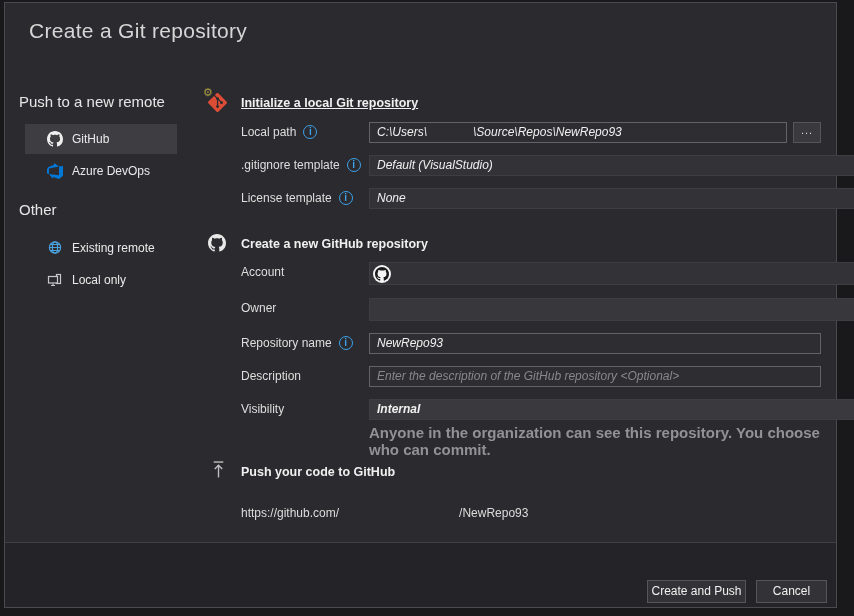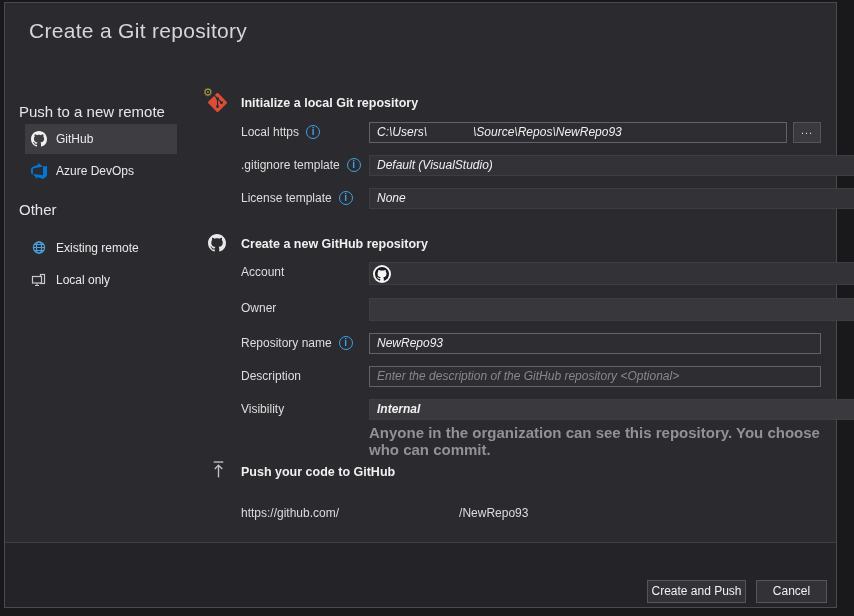--- a/index.html
+++ b/index.html
@@ -14,21 +14,21 @@
     background:#2b2b2f;border:1px solid #4a4a4f;box-sizing:border-box;
   }
   .title{
     position:absolute;left:24px;top:16px;
     font-size:21px;font-weight:300;color:#d6d6d6;letter-spacing:.3px;
   }
   
   .side-header{position:absolute;left:14px;font-size:15px;color:#e6e6e6;}
   .side-item{
     position:absolute;left:20px;width:152px;height:30px;
-    display:flex;align-items:center;gap:9px;padding-left:6px;box-sizing:border-box;
+    display:flex;align-items:center;gap:9px;padding-left:22px;box-sizing:border-box;
     font-size:12px;color:#eaeaea;cursor:default;
   }
   .side-item.selected{background:#3e3e42;}
   .side-icon{width:16px;height:16px;display:inline-flex;align-items:center;justify-content:center;flex:0 0 16px;}
   
   .sec-icon{position:absolute;width:20px;height:20px;}
   .sec-head{
     position:absolute;left:236px;font-size:12.5px;font-weight:bold;color:#f0f0f0;
   }
   .frow{position:absolute;left:236px;right:15px;height:22px;}
@@ -82,21 +82,21 @@
   .btn-create{right:90px;width:99px;}
   .btn-cancel{right:9px;width:71px;}
 </style>
 </head>
 <body>
 
 <div class="dialog">
 
   <div class="title">Create a Git repository</div>
 
-  <div class="side-header" style="top:100px;">Push to a new remote</div>
+  <div class="side-header" style="top:90px;">Push to a new remote</div>
 
   <div class="side-item selected" style="top:121px;">
     <span class="side-icon">
       <svg width="16" height="16" viewBox="0 0 16 16">
           <path fill="#f0f0f0" d="M8 0C3.58 0 0 3.58 0 8c0 3.54 2.29 6.53 5.47 7.59.4.07.55-.17.55-.38 0-.19-.01-.82-.01-1.49-2.01.37-2.53-.49-2.69-.94-.09-.23-.48-.94-.82-1.13-.28-.15-.68-.52-.01-.53.63-.01 1.08.58 1.23.82.72 1.21 1.87.87 2.33.66.07-.52.28-.87.51-1.07-1.78-.2-3.64-.89-3.64-3.95 0-.87.31-1.59.82-2.15-.08-.2-.36-1.02.08-2.12 0 0 .67-.21 2.2.82.64-.18 1.32-.27 2-.27s1.36.09 2 .27c1.53-1.04 2.2-.82 2.2-.82.44 1.1.16 1.92.08 2.12.51.56.82 1.27.82 2.15 0 3.07-1.87 3.75-3.65 3.95.29.25.54.73.54 1.48 0 1.07-.01 1.93-.01 2.2 0 .21.15.46.55.38A8.01 8.01 0 0 0 16 8c0-4.42-3.58-8-8-8z"></path>
         </svg>
     </span>
     <span>GitHub</span>
   </div>
 
@@ -132,25 +132,25 @@
     </span>
     <span>Local only</span>
   </div>
 
   <span class="sec-icon" style="left:203px;top:90px;">
     <svg width="19" height="19" viewBox="0 0 24 24">
         <path fill="#dd4c35" d="M23.546 10.93L13.067.452a1.55 1.55 0 0 0-2.188 0L8.708 2.627l2.76 2.76c.645-.215 1.379-.07 1.889.441.516.515.658 1.258.438 1.9l2.658 2.66c.645-.223 1.387-.078 1.9.435.721.72.721 1.884 0 2.604-.719.719-1.881.719-2.6 0-.539-.541-.674-1.337-.404-1.996L12.86 8.955v6.525c.176.086.342.203.488.348.713.721.713 1.883 0 2.6-.719.721-1.889.721-2.609 0-.719-.719-.719-1.879 0-2.598.182-.18.387-.316.605-.406V8.835a1.83 1.83 0 0 1-.6-.401c-.545-.545-.676-1.342-.396-2.009L7.636 3.7.45 10.881c-.6.605-.6 1.584 0 2.189l10.48 10.477c.604.604 1.582.604 2.186 0l10.43-10.43c.605-.603.605-1.582 0-2.187"></path>
       </svg>
     <span class="gear-badge">⚙</span>
   </span>
-  <div class="sec-head" style="top:93px;">Initialize a local Git repository</div>
+  <div class="sec-head" style="top:93px;text-decoration:underline;">Initialize a local Git repository</div>
 
   <div class="frow" style="top:119px;">
     <span class="lbl">
-      <span>Local https</span>
+      <span>Local path</span>
       <span class="info">i</span>
     </span>
     <div class="ctrl textbox" style="right:34px;">
       <span>C:\Users\</span><span class="redact-gap" style="width:46px;"></span><span>\Source\Repos\NewRepo93</span>
     </div>
     <div class="browse-btn">...</div>
   </div>
 
   <div class="frow" style="top:152px;">
     <span class="lbl">

